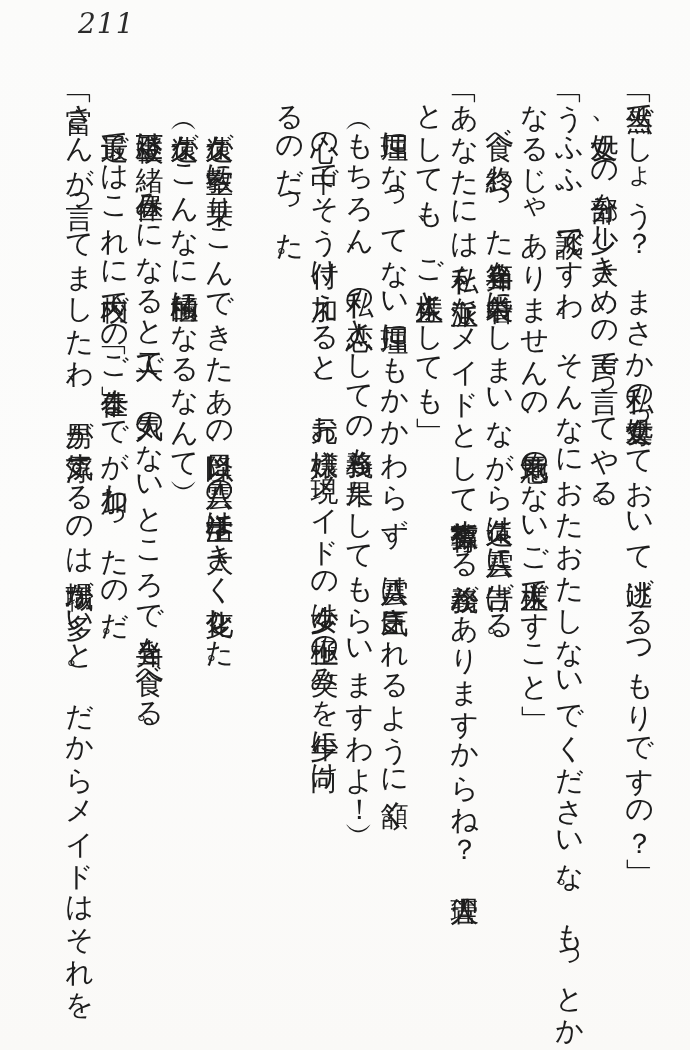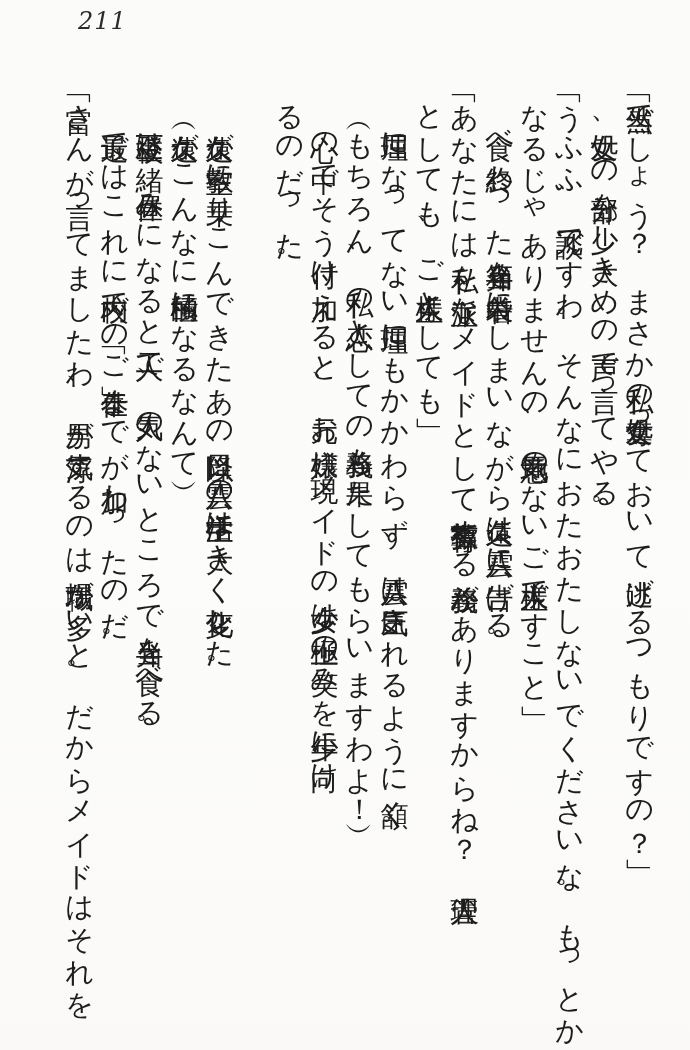--- a/index.html
+++ b/index.html
@@ -17,21 +17,21 @@
     position: absolute;
     inset: 0;
     background: linear-gradient(180deg, #fbfbfa 0%, #fcfcfb 55%, #faf9f7 100%);
   }
   .folio {
     position: absolute;
     top: 7px;
     left: 78px;
     font-family: "DejaVu Serif", "Liberation Serif", serif;
     font-style: italic;
-    font-size: 24px;
+    font-size: 28px;
     color: #2b2b2b;
     letter-spacing: 1px;
   }
   .text-block {
     position: absolute;
     top: 85px;
     right: 33px;
     height: 932px;
     writing-mode: vertical-rl;
     -webkit-writing-mode: vertical-rl;

